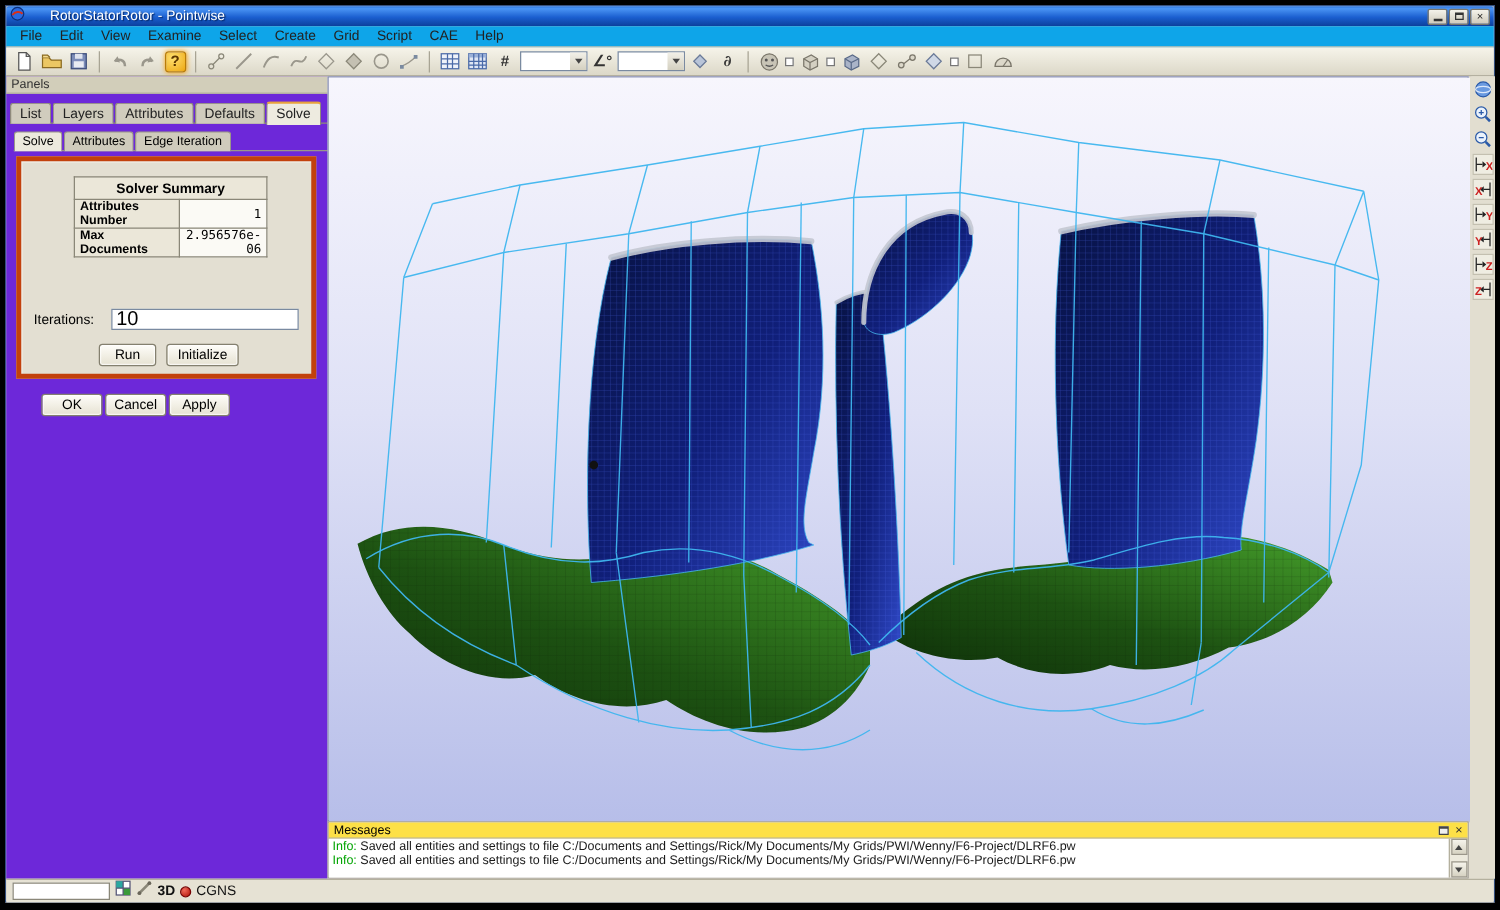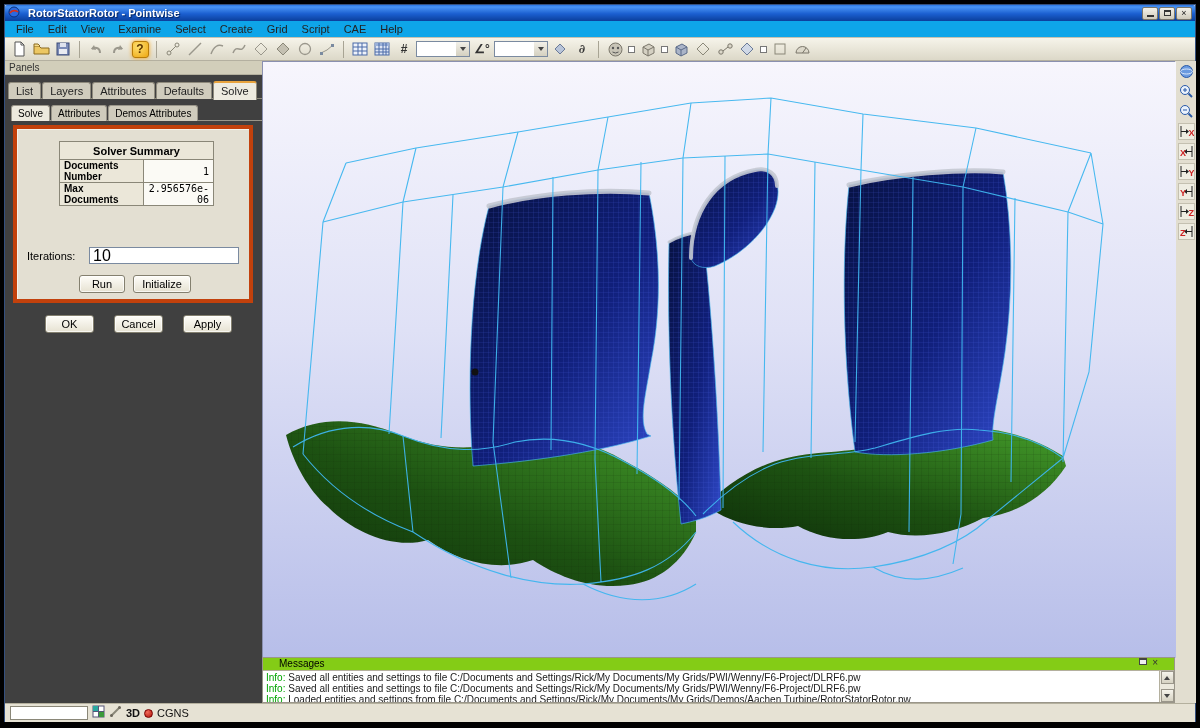--- a/index.html
+++ b/index.html
@@ -3,21 +3,21 @@
 <meta charset="utf-8">
 <style>
   *{margin:0;padding:0;box-sizing:border-box;font-family:"Liberation Sans",sans-serif}
   html,body{width:1200px;height:728px;background:#000;position:relative;overflow:hidden}
   .window{position:absolute;left:4px;top:4px;width:1192px;height:718px;background:#e2ded0;border:1px solid #35507e}
 
   
   .titlebar{position:absolute;left:0;top:0;width:100%;height:16px;
     background:linear-gradient(180deg,#2a74e0 0%,#4a94f4 12%,#1b5fd0 55%,#0b3f9c 100%);
     display:flex;align-items:center;padding:0 3px;border-radius:2px 2px 0 0}
-  .titlebar .title{color:#fff;font-size:11px;font-weight:bold;text-shadow:1px 1px 1px #03235e;margin-left:8px;flex:1}
+  .titlebar .title{color:#fff;font-size:11px;font-weight:normal;text-shadow:1px 1px 1px #03235e;margin-left:20px;flex:1}
   .winbtn{width:16px;height:13px;margin-left:1px;background:linear-gradient(#f4f2ea,#cfcabb);
     border:1px solid #7a766a;border-radius:2px;display:flex;align-items:center;justify-content:center;
     font-size:9px;line-height:9px;color:#222}
   .winbtn .bar{width:7px;height:2px;background:#333;margin-top:6px}
   .winbtn .box{width:7px;height:6px;border:1px solid #333;border-top:2px solid #333}
 
   
   .menubar{position:absolute;left:0;top:16px;width:100%;height:17px;background:#0ea5e9;
     border-bottom:1px solid #c6c2b2;display:flex;align-items:center;padding-left:4px}
   .menuitem{font-size:11px;padding:1px 7px;color:#222}
@@ -34,21 +34,21 @@
   .combo .dd{margin-left:auto;width:13px;height:14px;background:linear-gradient(#f2f0e8,#d4d0c0);
     border-left:1px solid #9a96886;display:flex;align-items:center;justify-content:center}
   .arr-dn{width:0;height:0;border-left:3px solid transparent;border-right:3px solid transparent;border-top:4px solid #444}
   .arr-up{width:0;height:0;border-left:3px solid transparent;border-right:3px solid transparent;border-bottom:4px solid #444}
   .chk{width:7px;height:7px;border:1px solid #777;background:#fff;flex:0 0 auto;margin:0 1px}
   .helpbtn{width:17px;height:17px;border-radius:3px;background:radial-gradient(circle at 35% 30%,#ffe070,#eda712);
     border:1px solid #b97c08;box-shadow:0 0 4px #f4a318;display:flex;align-items:center;justify-content:center;
     color:#5c3500;font-weight:bold;font-size:12px}
 
   
-  .leftpanel{position:absolute;left:0;top:56px;width:299px;height:642px;background:#404040;border-right:1px solid #96927f}
+  .leftpanel{position:absolute;left:0;top:56px;width:299px;height:642px;background:#6d28d9;border-right:1px solid #96927f}
   .pcaption{height:14px;background:#d2ceba;border-bottom:1px solid #b4b09e;display:flex;align-items:center;padding:0 4px}
   .pcaption .cap{font-size:10px;color:#333;flex:1}
   .dockico{width:8px;height:7px;border:1px solid #444;border-top:2px solid #444;background:#eee}
   .ptabs{position:absolute;left:3px;top:20px;right:3px;height:18px;display:flex;align-items:center;
     border-bottom:1px solid #8e8a7c}
   .ptab{font-size:11px;background:#d0ccbd;border:1px solid #8e8a7c;border-bottom:none;border-radius:3px 3px 0 0;
     padding:2px 7px 2px 7px;margin-right:1px;color:#222;position:relative;top:1px}
   .ptab.active{background:#eeebe0;border-top:2px solid #e8a33d;padding-bottom:3px;top:1px;font-weight:normal}
   .subtabs{position:absolute;left:6px;top:44px;right:6px;height:16px;display:flex;align-items:flex-end;
     border-bottom:1px solid #9a968a}
@@ -66,35 +66,35 @@
   .iterrow .ilabel{font-size:11px;width:62px}
   .spinbox{width:150px;height:17px;background:#fff;border:1px solid #7a8aa0;display:flex;align-items:center}
   .spinbox input{border:none;outline:none;flex:1;font-size:16px;padding-left:3px;background:transparent}
   .spinbtns{width:13px;height:15px;display:flex;flex-direction:column;border-left:1px solid #9a9688}
   .spinbtns div{flex:1;background:linear-gradient(#f2f0e8,#d4d0c0);display:flex;align-items:center;justify-content:center}
   .btn{background:linear-gradient(#fefdf9,#e6e2d2);border:1px solid #84806f;border-radius:3px;
     font-size:11px;padding:2px 0;text-align:center;box-shadow:inset 0 0 0 1px rgba(255,255,255,.7)}
   .runrow{position:absolute;left:62px;top:146px;display:flex;gap:8px}
   .runrow .btn{width:46px}
   .runrow .btn.wide{width:58px}
-  .okrow{position:absolute;left:40px;top:254px;display:flex;gap:20px}
+  .okrow{position:absolute;left:28px;top:254px;display:flex;gap:2px}
   .okrow .btn{width:49px}
 
   
   .viewport{position:absolute;left:257px;top:56px;width:913px;height:596px;background:#dfe1f4;border:1px solid #8a90b0}
 
   
   .righttools{position:absolute;left:1172px;top:56px;width:19px;height:642px;display:flex;flex-direction:column;
     align-items:center;padding-top:2px;gap:3px;background:#e2ded0}
   .rti{width:17px;height:17px;display:flex;align-items:center;justify-content:center}
   .axbtn{width:17px;height:17px;border:1px solid #c4c0b0;background:#efede2;display:flex;align-items:center;justify-content:center}
 
   
   .messages{position:absolute;left:257px;top:652px;width:913px;height:46px;background:#fff;border:1px solid #9a968a}
-  .mcaption{height:13px;background:#84cc16;border-bottom:1px solid #b4b09e;display:flex;align-items:flex-start;padding:0 16px}
+  .mcaption{height:13px;background:#fde047;border-bottom:1px solid #b4b09e;display:flex;align-items:center;padding:0 4px}
   .mcaption .cap{font-size:10px;flex:1}
   .mclose{font-size:10px;line-height:9px;color:#333;margin-left:5px}
   .mbody{position:absolute;left:0;top:13px;right:15px;bottom:0;background:#fff;overflow:hidden;padding:1px 3px}
   .mline{font-size:10px;line-height:11px;white-space:nowrap;color:#1a1a1a}
   .mline .pfx{color:#00a400}
   .mscroll{position:absolute;right:0;top:13px;width:15px;bottom:0;background:#ece9dd;border-left:1px solid #b4b09e;
     display:flex;flex-direction:column;justify-content:space-between;align-items:center}
   .sbtn{width:13px;height:13px;background:linear-gradient(#f6f4ec,#d6d2c2);border:1px solid #9a968a;
     display:flex;align-items:center;justify-content:center}
 
@@ -318,31 +318,31 @@
     <div class="ptabs">
       <span class="ptab">List</span>
       <span class="ptab">Layers</span>
       <span class="ptab">Attributes</span>
       <span class="ptab">Defaults</span>
       <span class="ptab active">Solve</span>
     </div>
     <div class="subtabs">
       <span class="stab active">Solve</span>
       <span class="stab">Attributes</span>
-      <span class="stab">Demos Attributes</span>
+      <span class="stab">Edge Iteration</span>
     </div>
 
     <div class="groupbox">
       <table class="sum">
         <tbody>
             <tr>
               <td class="hdr" colspan="2">Solver Summary</td>
             </tr>
         <tr>
-          <td class="lbl">Documents Number</td>
+          <td class="lbl">Attributes Number</td>
           <td class="val">1</td>
         </tr>
         <tr>
           <td class="lbl">Max Documents</td>
           <td class="val">2.956576e-06</td>
         </tr>
       </tbody>
         </table>
       <div class="iterrow">
         <span class="ilabel">Iterations:</span>
@@ -523,21 +523,20 @@
 
   <div class="messages">
     <div class="mcaption">
       <span class="cap">Messages</span>
       <span class="dockico"></span>
       <span class="mclose">×</span>
     </div>
     <div class="mbody">
       <div class="mline"><span class="pfx">Info:</span><span> Saved all entities and settings to file C:/Documents and Settings/Rick/My Documents/My Grids/PWI/Wenny/F6-Project/DLRF6.pw</span></div>
       <div class="mline"><span class="pfx">Info:</span><span> Saved all entities and settings to file C:/Documents and Settings/Rick/My Documents/My Grids/PWI/Wenny/F6-Project/DLRF6.pw</span></div>
-      <div class="mline"><span class="pfx">Info:</span><span> Loaded entities and settings from file C:/Documents and Settings/Rick/My Documents/My Grids/Demos/Aachen Turbine/RotorStatorRotor.pw</span></div>
     </div>
     <div class="mscroll">
       <span class="sbtn">
           <span class="arr-up"></span>
         </span>
       <span class="sbtn">
           <span class="arr-dn"></span>
         </span>
     </div>
   </div>

